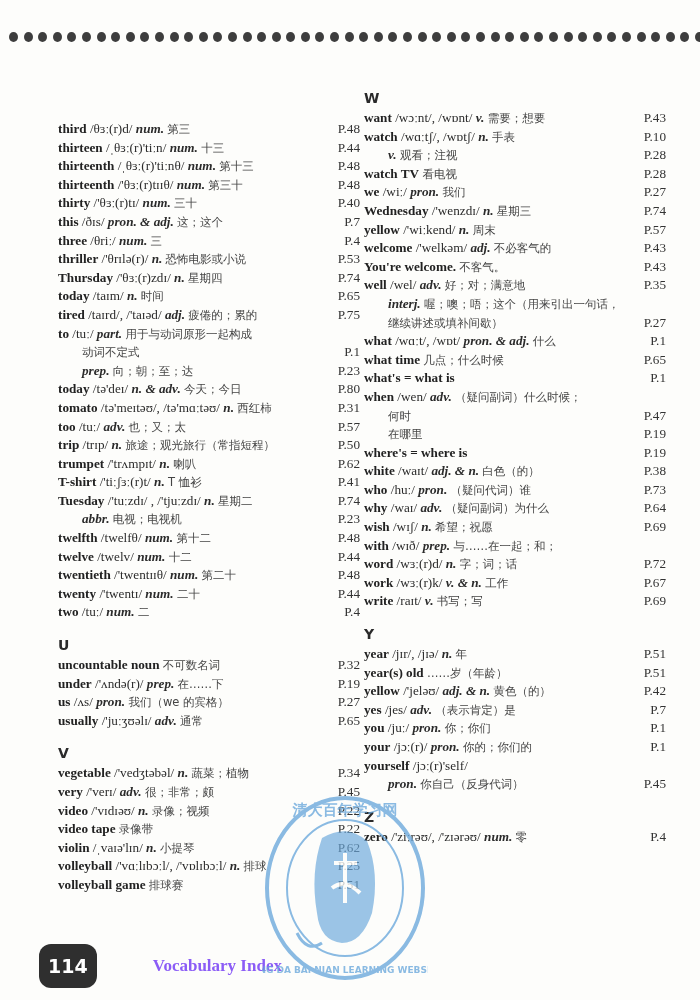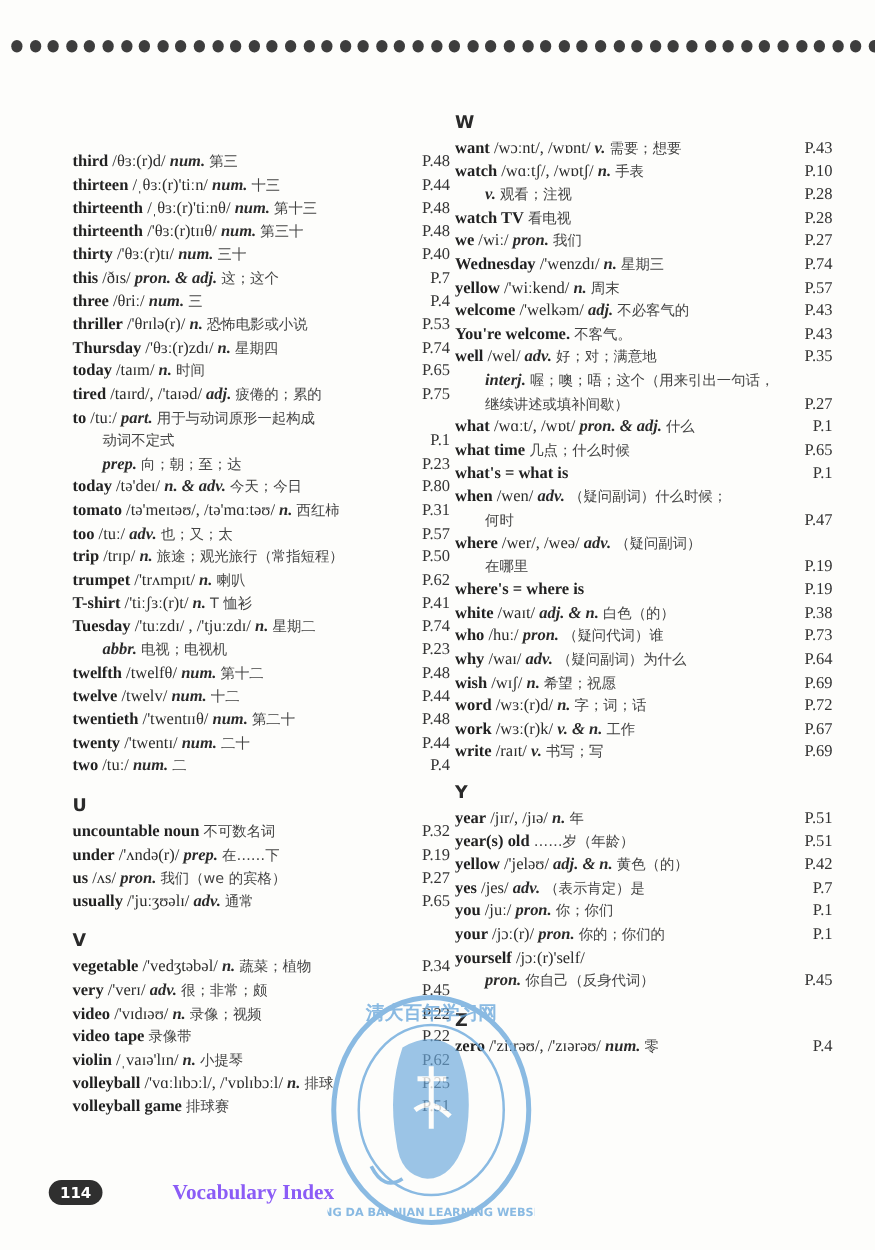--- a/index.html
+++ b/index.html
@@ -34,21 +34,21 @@
   .section {
     font-family:"DejaVu Sans", sans-serif; font-weight:900; font-size:14px; color:#2a2a2a;
     margin-top:14px; margin-bottom:2px; line-height:18px; letter-spacing:0.5px;
   }
   .section.first { margin-top:0; }
   .footer {
     position:absolute; left:39px; top:944px; display:flex; align-items:center; gap:8px;
   }
   .badge {
     background:#2f2f2f; color:#fff; font-family:"DejaVu Sans", sans-serif; font-weight:bold;
-    font-size:12px; border-radius:12px; padding:2px 9px; line-height:16px;
+    font-size:19px; border-radius:12px; padding:14px 9px; line-height:16px;
   }
   .footer-title { font-family:"Liberation Serif", serif; font-weight:bold; font-size:17px; color:#8b5cf6;margin-left:48px; }
   .watermark {
     position:absolute; left:262px; top:793px; width:166px; height:190px; pointer-events:none; opacity:0.78;
   }
 </style>
 </head>
 <body>
 
 <div class="dots">
@@ -156,27 +156,27 @@
     <div class="entry"><span class="hw">welcome</span> <span class="ph">/'welkəm/</span> <span class="pos">adj.</span> <span class="cn">不必客气的</span> <span class="pg">P.43</span></div>
     <div class="entry"><span class="hw light">You're welcome.</span> <span class="cn">不客气。</span> <span class="pg">P.43</span></div>
     <div class="entry"><span class="hw">well</span> <span class="ph">/wel/</span> <span class="pos">adv.</span> <span class="cn">好；对；满意地</span> <span class="pg">P.35</span></div>
     <div class="entry indent"><span class="pos">interj.</span> <span class="cn">喔；噢；唔；这个（用来引出一句话，</span> </div>
     <div class="entry indent"><span class="cn">继续讲述或填补间歇）</span> <span class="pg">P.27</span></div>
     <div class="entry"><span class="hw">what</span> <span class="ph">/wɑːt/, /wɒt/</span> <span class="pos">pron. &amp; adj.</span> <span class="cn">什么</span> <span class="pg">P.1</span></div>
     <div class="entry"><span class="hw light">what time</span> <span class="cn">几点；什么时候</span> <span class="pg">P.65</span></div>
     <div class="entry"><span class="hw light">what's = what is</span> <span class="pg">P.1</span></div>
     <div class="entry"><span class="hw">when</span> <span class="ph">/wen/</span> <span class="pos">adv.</span> <span class="cn">（疑问副词）什么时候；</span> </div>
     <div class="entry indent"><span class="cn">何时</span> <span class="pg">P.47</span></div>
-    <div class="entry"><span class="hw">where</span> <span class="ph">/wer/, /weə/</span> <span class="pos">adv.</span> <span class="cn">（疑问副词）</span> </div>
     <div class="entry indent"><span class="cn">在哪里</span> <span class="pg">P.19</span></div>
     <div class="entry"><span class="hw light">where's = where is</span> <span class="pg">P.19</span></div>
     <div class="entry"><span class="hw">white</span> <span class="ph">/waɪt/</span> <span class="pos">adj. &amp; n.</span> <span class="cn">白色（的）</span> <span class="pg">P.38</span></div>
     <div class="entry"><span class="hw">who</span> <span class="ph">/huː/</span> <span class="pos">pron.</span> <span class="cn">（疑问代词）谁</span> <span class="pg">P.73</span></div>
     <div class="entry"><span class="hw">why</span> <span class="ph">/waɪ/</span> <span class="pos">adv.</span> <span class="cn">（疑问副词）为什么</span> <span class="pg">P.64</span></div>
     <div class="entry"><span class="hw">wish</span> <span class="ph">/wɪʃ/</span> <span class="pos">n.</span> <span class="cn">希望；祝愿</span> <span class="pg">P.69</span></div>
+    <div class="entry"><span class="hw">with</span> <span class="ph">/wɪð/</span> <span class="pos">prep.</span> <span class="cn">与……在一起；和；</span> </div>
     <div class="entry"><span class="hw">word</span> <span class="ph">/wɜː(r)d/</span> <span class="pos">n.</span> <span class="cn">字；词；话</span> <span class="pg">P.72</span></div>
     <div class="entry"><span class="hw">work</span> <span class="ph">/wɜː(r)k/</span> <span class="pos">v. &amp; n.</span> <span class="cn">工作</span> <span class="pg">P.67</span></div>
     <div class="entry"><span class="hw">write</span> <span class="ph">/raɪt/</span> <span class="pos">v.</span> <span class="cn">书写；写</span> <span class="pg">P.69</span></div>
     <div class="section">Y</div>
     <div class="entry"><span class="hw">year</span> <span class="ph">/jɪr/, /jɪə/</span> <span class="pos">n.</span> <span class="cn">年</span> <span class="pg">P.51</span></div>
     <div class="entry"><span class="hw light">year(s) old</span> <span class="cn">……岁（年龄）</span> <span class="pg">P.51</span></div>
     <div class="entry"><span class="hw">yellow</span> <span class="ph">/'jeləʊ/</span> <span class="pos">adj. &amp; n.</span> <span class="cn">黄色（的）</span> <span class="pg">P.42</span></div>
     <div class="entry"><span class="hw">yes</span> <span class="ph">/jes/</span> <span class="pos">adv.</span> <span class="cn">（表示肯定）是</span> <span class="pg">P.7</span></div>
     <div class="entry"><span class="hw">you</span> <span class="ph">/juː/</span> <span class="pos">pron.</span> <span class="cn">你；你们</span> <span class="pg">P.1</span></div>
     <div class="entry"><span class="hw">your</span> <span class="ph">/jɔː(r)/</span> <span class="pos">pron.</span> <span class="cn">你的；你们的</span> <span class="pg">P.1</span></div>

